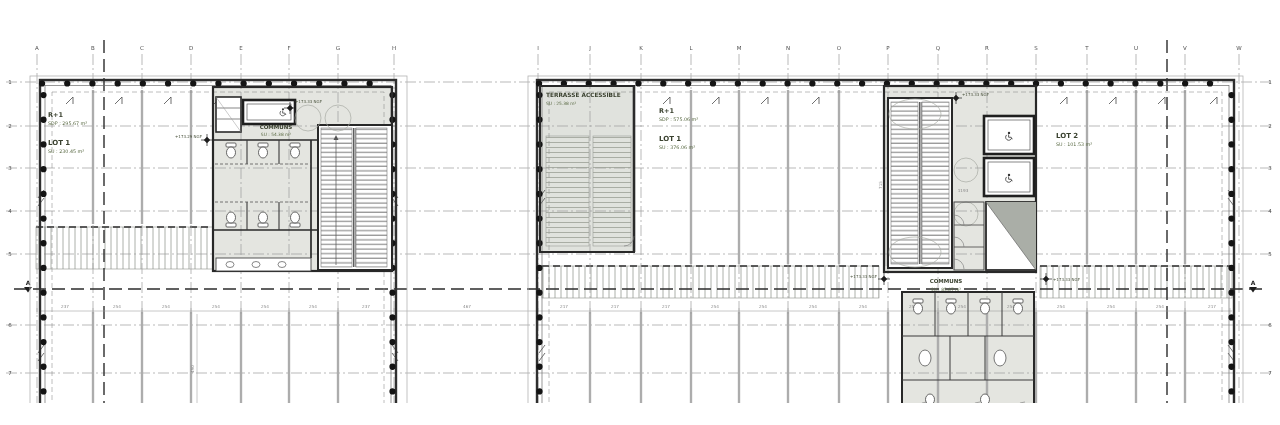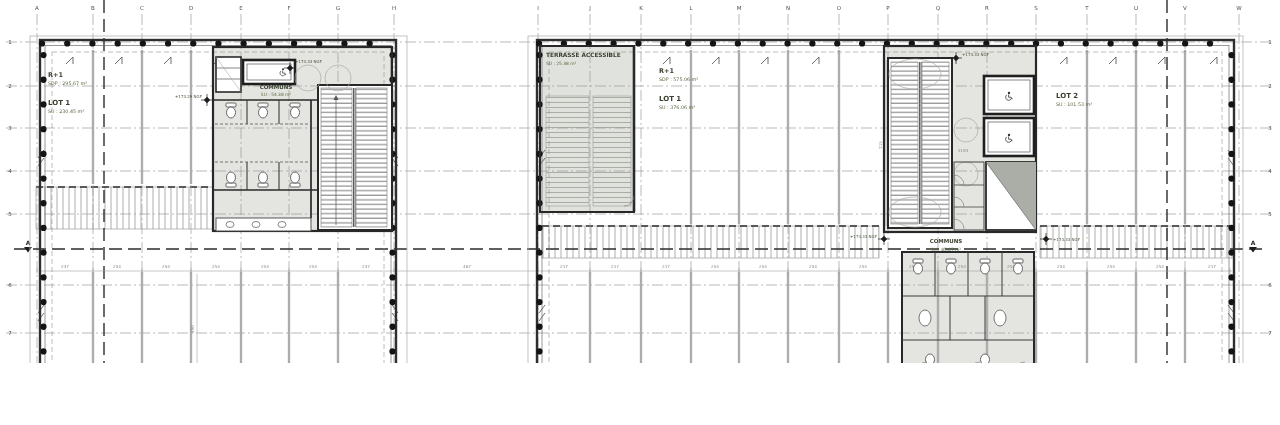--- a/index.html
+++ b/index.html
@@ -1,16 +1,16 @@
 <!DOCTYPE html>
 <html><head>
 <meta charset="utf-8">
 <style>
   html,body{margin:0;padding:0;background:#ffffff;}
-  .canvas{width:1280px;height:363px;position:relative;background:#fff;overflow:hidden;}
+  .canvas{width:1280px;height:363px;position:relative;background:#fff;overflow:hidden;margin-top:40px;}
   svg{display:block;}
   text{font-family:"DejaVu Sans",sans-serif;}
   .gl text{font-size:5.5px;fill:#4d4d4d;text-anchor:middle;}
   .dims text{font-size:4.2px;fill:#8a8a8a;text-anchor:middle;}
   .roomlabel{font-weight:bold;fill:#3a412f;}
   .area{fill:#5a6a44;}
   .ngf{font-size:4px;fill:#49523c;}
   .secA{font-size:6px;font-weight:bold;fill:#1f1f1f;text-anchor:middle;}
   .dimv{font-size:4.2px;fill:#8a8a8a;text-anchor:middle;}
 </style>

